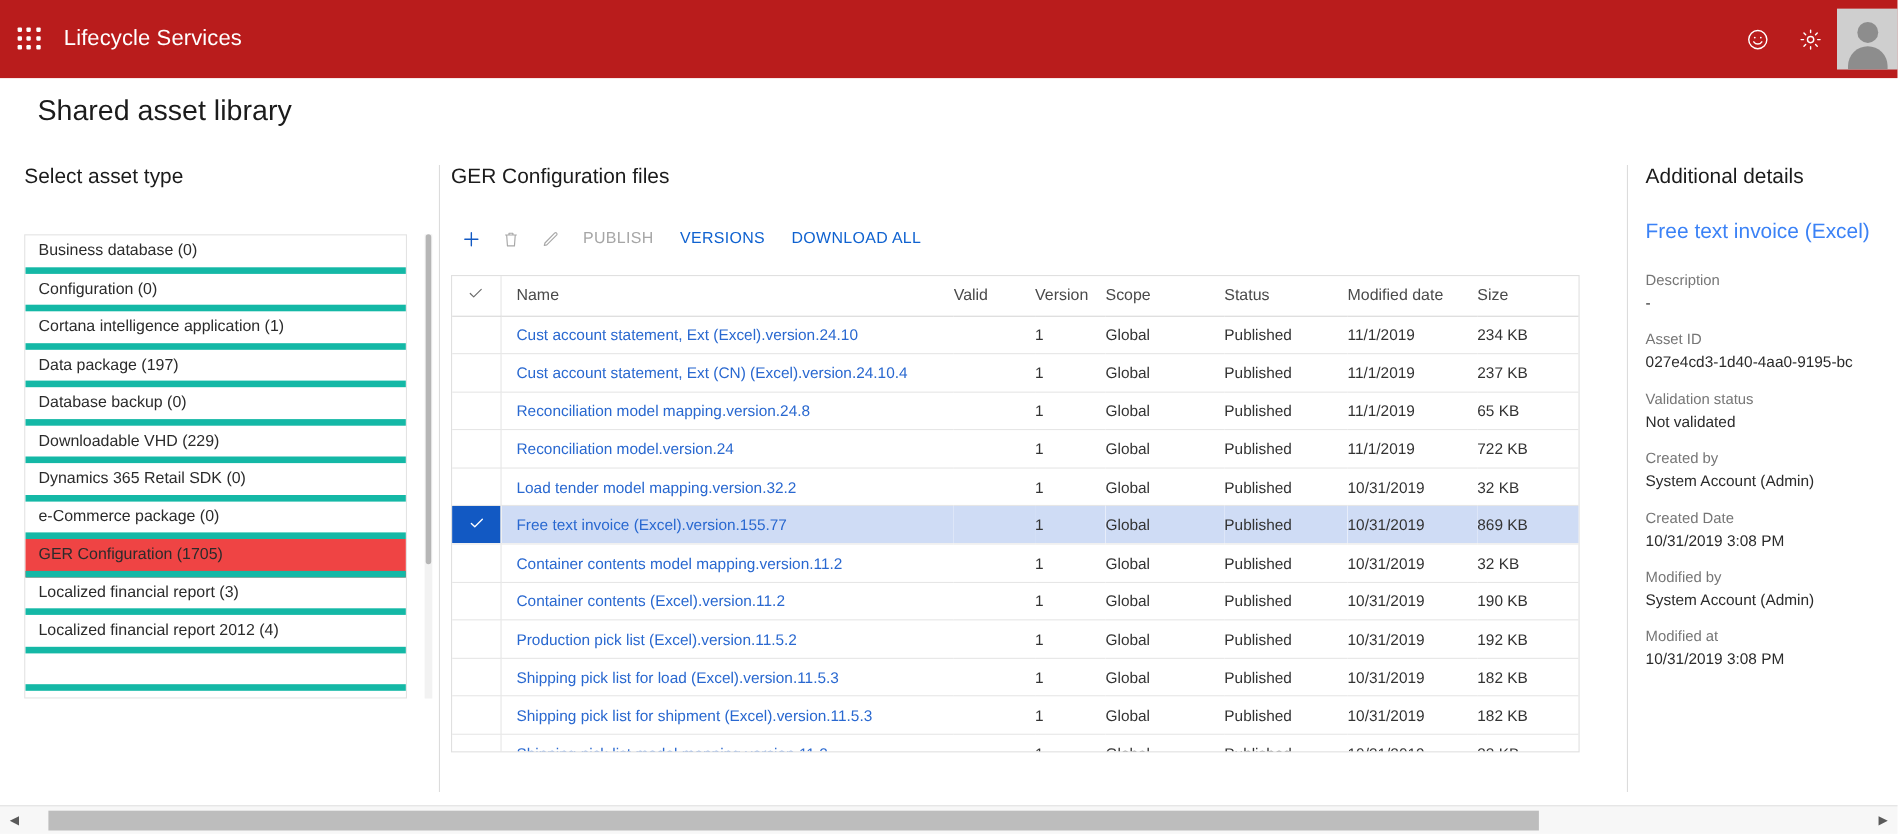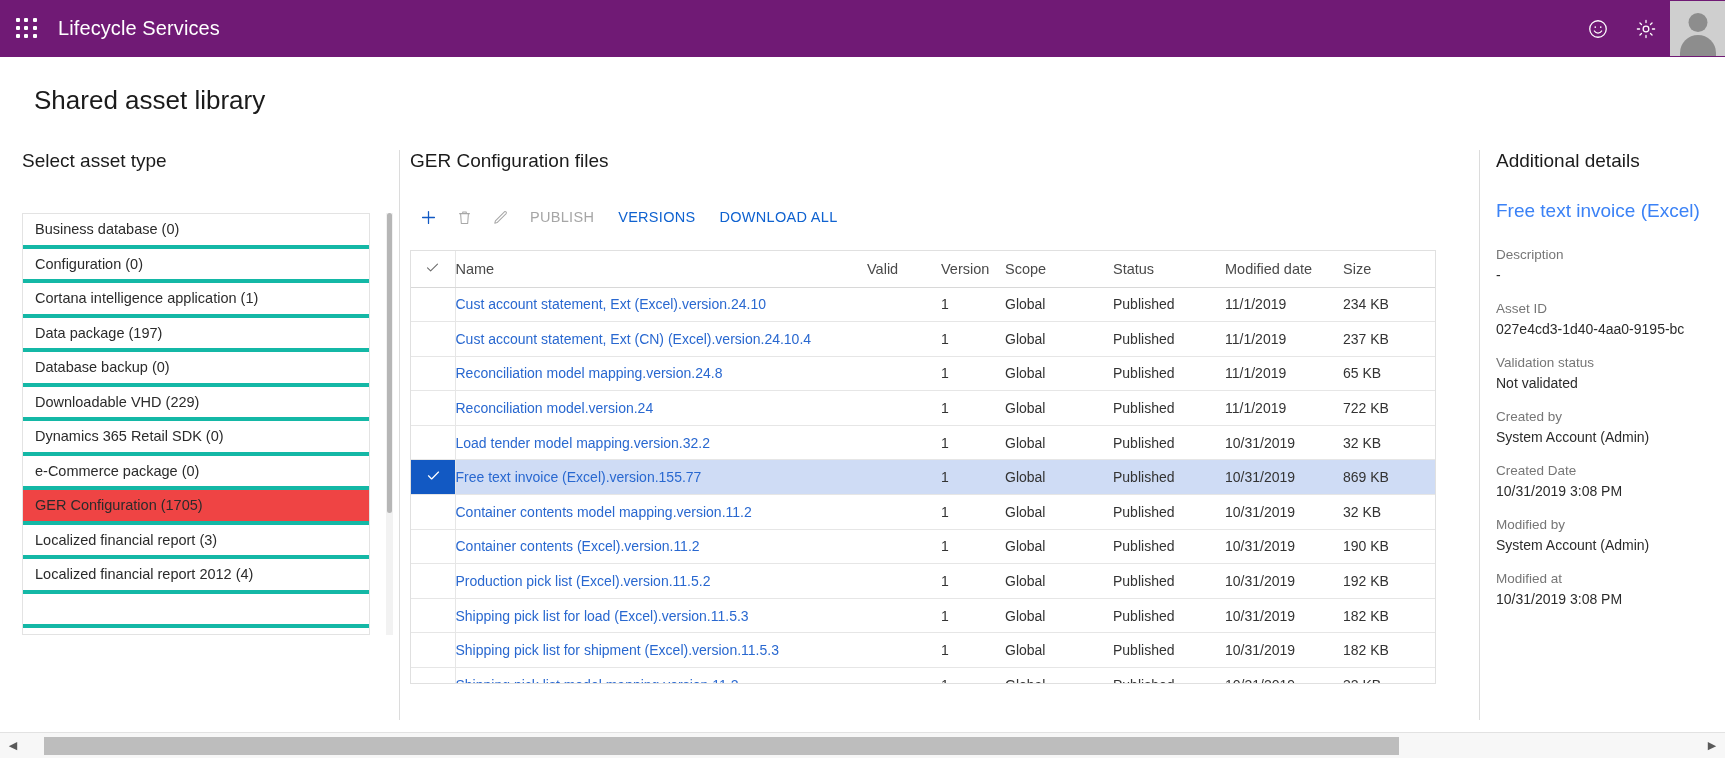--- a/index.html
+++ b/index.html
@@ -6,22 +6,22 @@
   html, body {
     width: 1725px; height: 758px;
     background: #ffffff;
     font-family: "Liberation Sans", sans-serif;
     overflow: hidden;
   }
 
   
   .topbar {
     position: absolute; top: 0; left: 0;
-    width: 1725px; height: 57px;
-    background: #701a75;
+    width: 1725px; height: 71px;
+    background: #b91c1c;
     display: flex; align-items: center;
   }
   .waffle {
     width: 22px; height: 22px;
     margin-left: 16px; margin-right: 20px;
     display: grid;
     grid-template-columns: repeat(3, 1fr);
     grid-template-rows: repeat(3, 1fr);
     gap: 3px;
     cursor: pointer;
@@ -80,21 +80,21 @@
     width: 348px; height: 422px;
     background: #ffffff;
     border: 1px solid #e3e3e3;
     overflow: hidden;
   }
   .asset-item {
     height: 34.5px;
     display: flex; align-items: center;
     padding-left: 12px;
     font-size: 14.5px; color: #2b2b2b;
-    border-bottom: 4px solid #14b8a6;
+    border-bottom: 6px solid #14b8a6;
     cursor: pointer;
     white-space: nowrap;
   }
   .asset-item.selected { background: #ef4444; }
   .left-scrollbar {
     position:absolute; left: 386px; top: 63px;
     width: 7px; height: 422px; background: #f2f2f2;
   }
   .left-scrollbar .thumb {
     position:absolute; left:1px; top:0px;
@@ -144,21 +144,21 @@
     font-weight:400; text-align:left; font-size:14px;
     border-bottom:1px solid #e6e6e6;
     white-space:nowrap; overflow:hidden;
   }
   table.files th {
     height: 36px; color:#4a4a4a; font-size:14.5px;
     border-bottom:1px solid #d8d8d8;
   }
   table.files td { height: 34.6px; color:#333333; }
   .c-check { width:44px; text-align:center !important; border-right:1px solid #e6e6e6; }
-  .c-name  { width:412px; }
+  .c-name  { width:412px; padding-left:14px; }
   .c-valid { width:74px;margin-left:16px; }
   .c-ver   { width:64px; text-align:center; padding-right:10px; }
   .c-scope { width:108px; }
   .c-status{ width:112px; }
   .c-mod   { width:118px; }
   .c-size  { width:94px; }
   .name-link { color:#2968d0; cursor:pointer; }
   tr.sel { background:#cfdcf5; }
   tr.sel .c-check { background:#1259c3; }
   .row-check {

